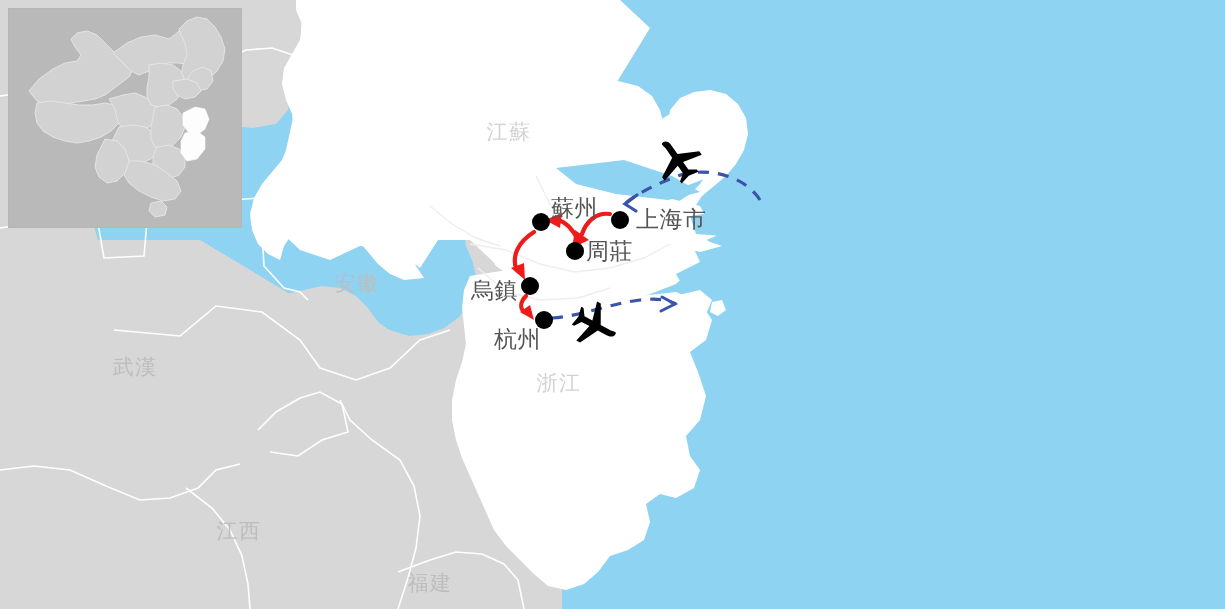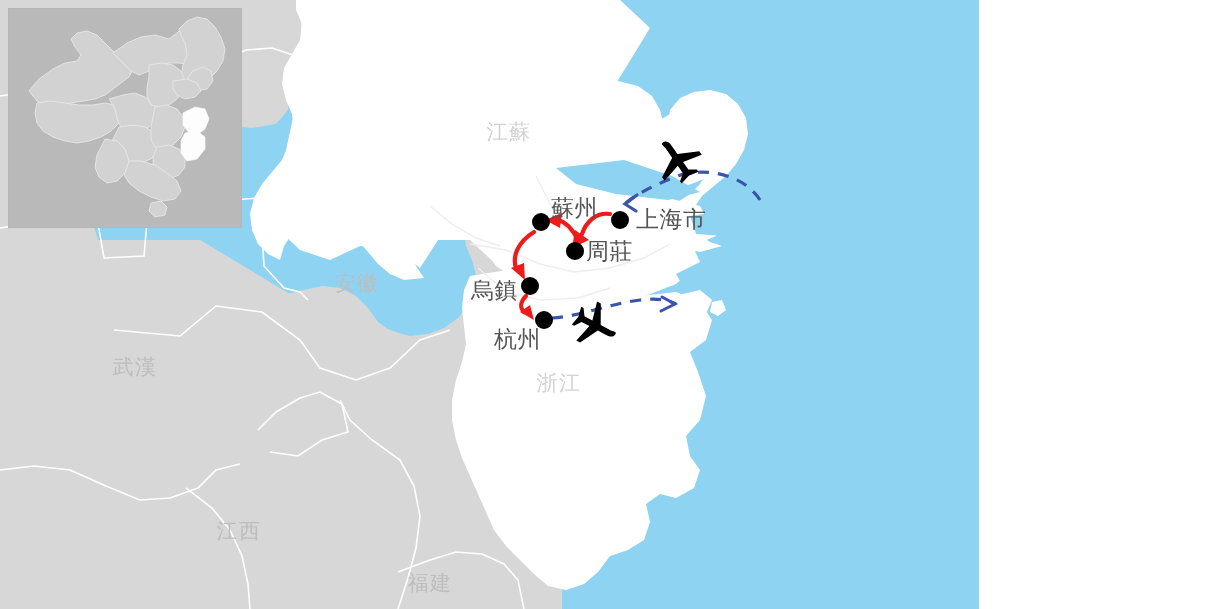--- a/index.html
+++ b/index.html
@@ -4,21 +4,21 @@
 <title>China Tour Route Map</title>
 <style>
   html, body {
     margin: 0;
     padding: 0;
     background: #ffffff;
     font-family: "DejaVu Sans", "Liberation Sans", sans-serif;
   }
   #map-root {
     position: relative;
-    width: 979px;
+    width: 1225px;
     height: 609px;
     overflow: hidden;
     background: #8fd3f2;
   }
   #map-svg {
     position: absolute;
     left: 0;
     top: 0;
     width: 1225px;
     height: 609px;

